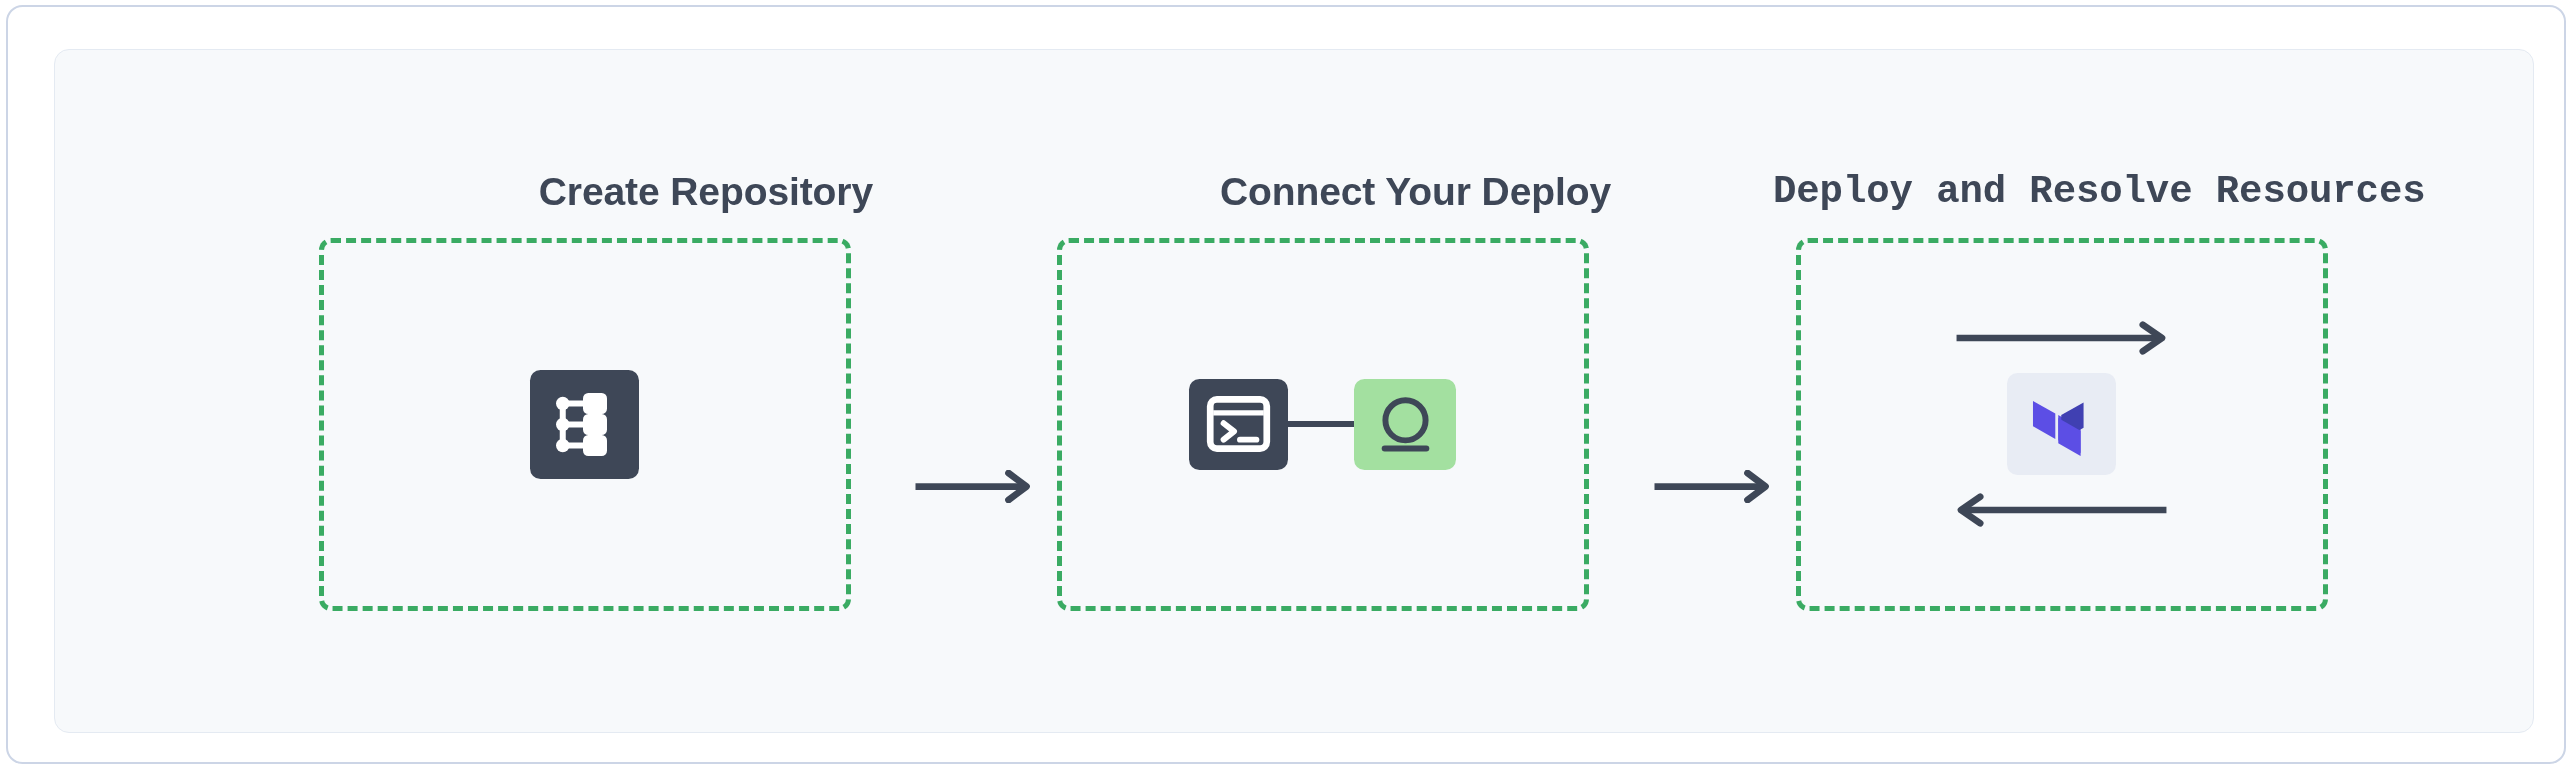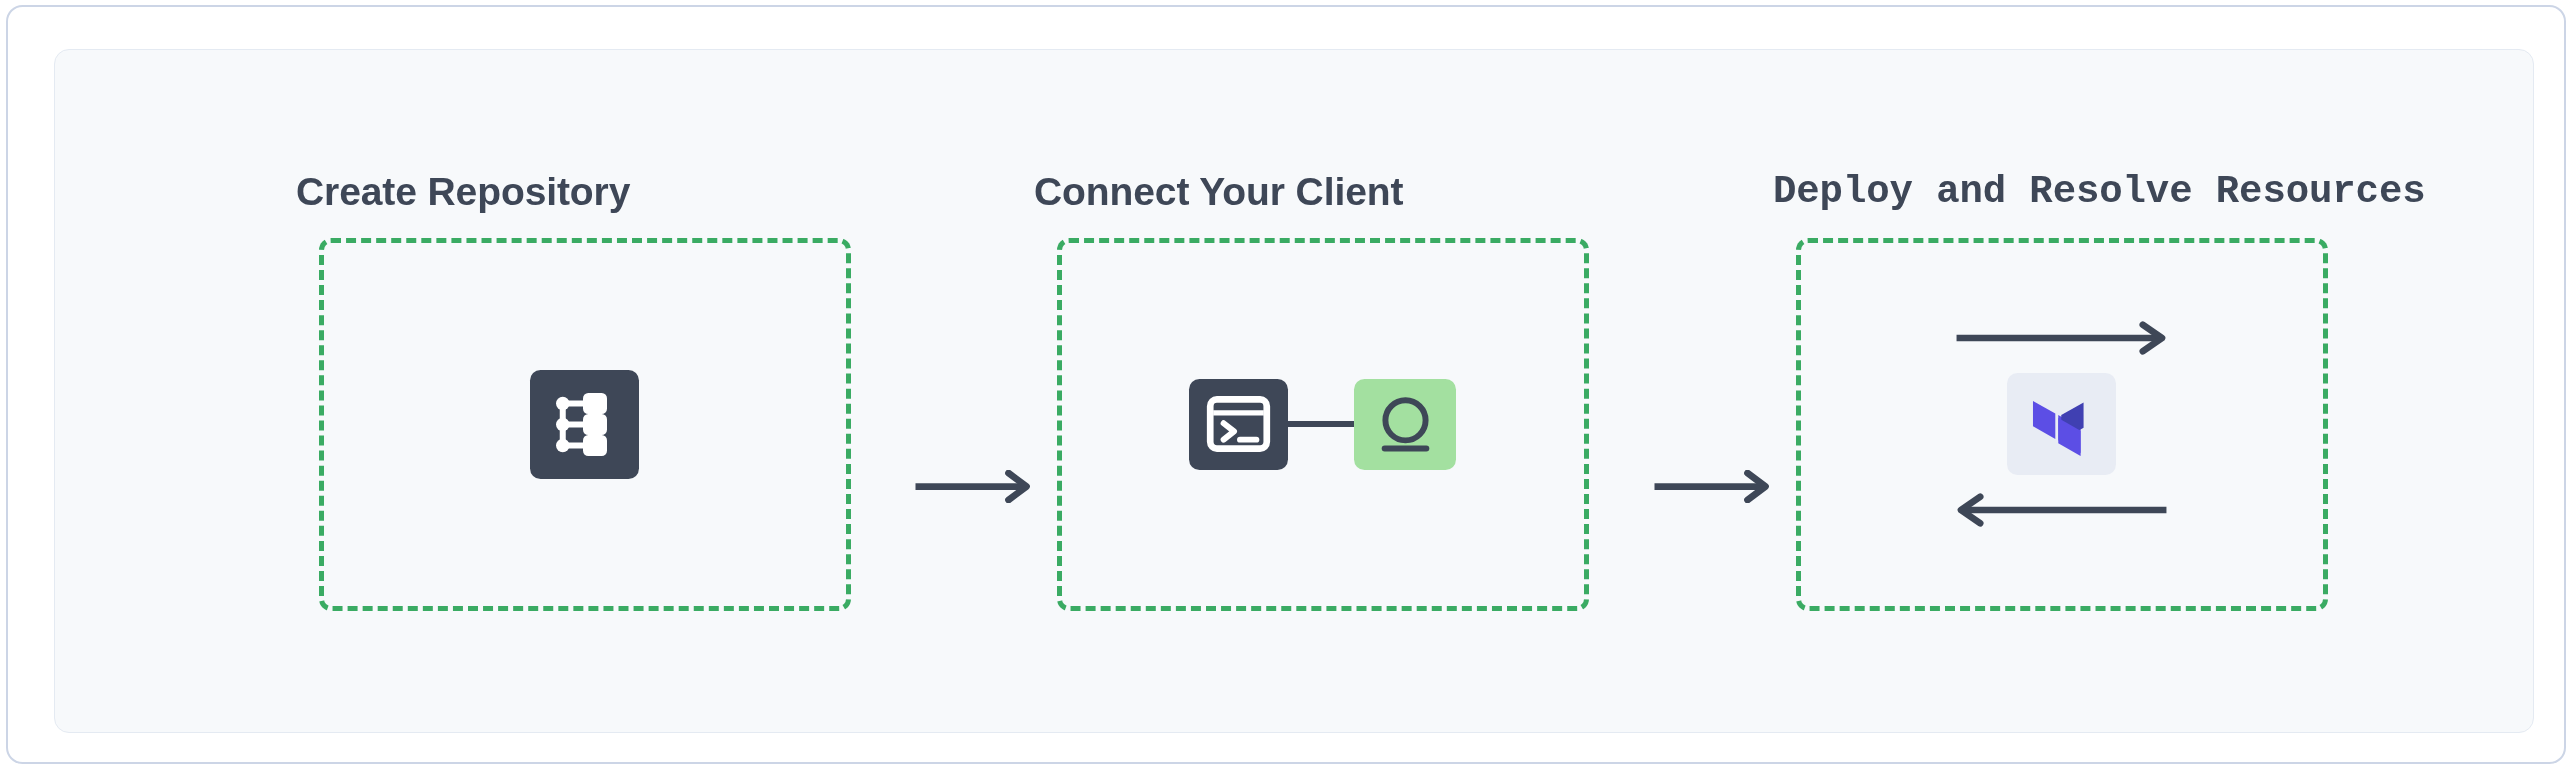--- a/index.html
+++ b/index.html
@@ -47,21 +47,21 @@
     top: 0;
     width: 100%;
     height: 100%;
   }
 
   .step {
     position: absolute;
     top: 120px;
   }
   .step-title {
-    text-align: left;
+    text-align: right;
     font-size: 39px;
     font-weight: 700;
     color: #3e4757;
     letter-spacing: -0.1px;
     white-space: nowrap;
     margin-bottom: 24px;
   }
   .step-box {
     position: relative;
     border: 5.2px dashed #3aab63;
@@ -164,21 +164,21 @@
       </div>
 
       <div class="step-arrow" id="arrow-1-2">
         <svg width="120" height="33" viewBox="0 0 160 44" aria-hidden="true">
           <line x1="2" y1="22" x2="146" y2="22" stroke="#3e4757" stroke-width="9" stroke-linecap="butt"></line>
           <polyline points="126,4 150,22 126,40" fill="none" stroke="#3e4757" stroke-width="9" stroke-linecap="round" stroke-linejoin="round"></polyline>
         </svg>
       </div>
 
       <div class="step" id="step-2">
-        <div class="step-title">Connect Your Client</div>
+        <div class="step-title">Connect Your Deploy</div>
         <div class="step-box step-2-box">
 
           <div id="client-row">
 
             <div class="tile tile-dark" id="terminal-tile">
               <svg width="69" height="64" viewBox="0 0 92 86" aria-hidden="true">
                 <rect x="8" y="10" width="76" height="66" rx="9" fill="none" stroke="#ffffff" stroke-width="9"></rect>
                 <line x1="12" y1="28" x2="80" y2="28" stroke="#ffffff" stroke-width="7"></line>
                 <polyline points="26,42 40,53 26,64" fill="none" stroke="#ffffff" stroke-width="8" stroke-linecap="round" stroke-linejoin="round"></polyline>
                 <line x1="48" y1="64" x2="70" y2="64" stroke="#ffffff" stroke-width="8" stroke-linecap="round"></line>

